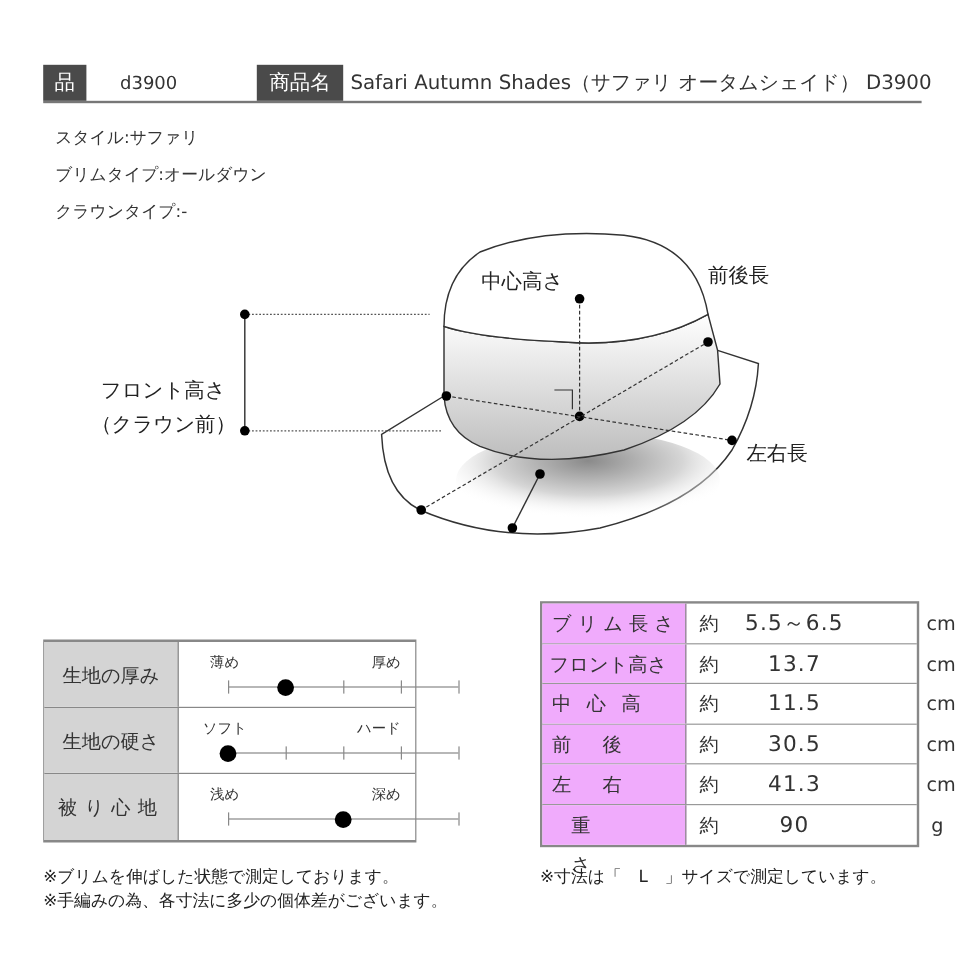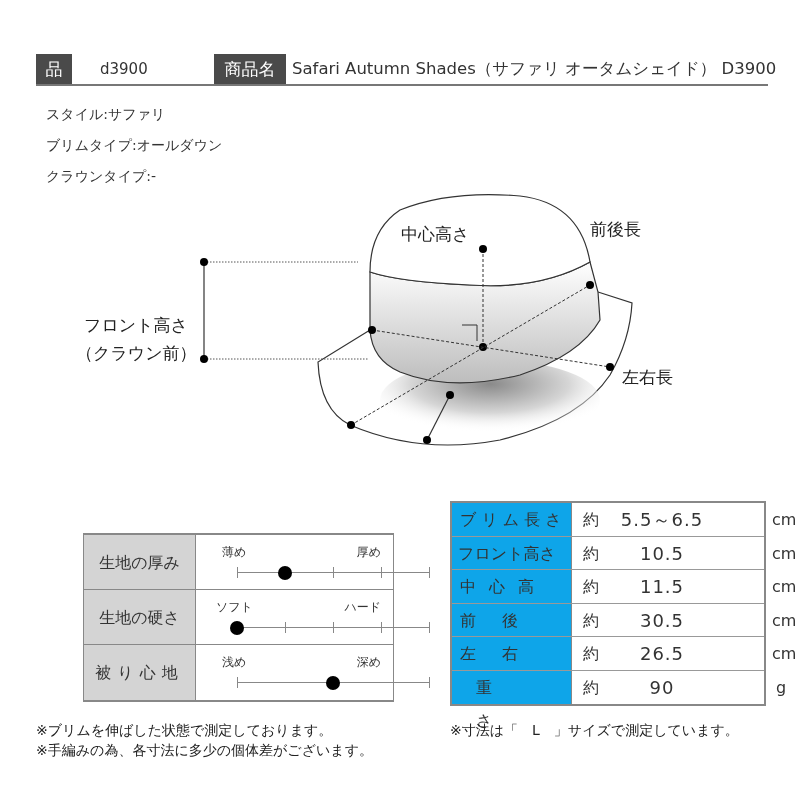--- a/index.html
+++ b/index.html
@@ -11,36 +11,36 @@
   .hdr-label { position: absolute; top: 0; height: 30px; background: #4a4a4a; color: #ffffff; font-size: 17px; line-height: 30px; padding: 0 8px; }
   .hdr-value { position: absolute; top: 0; height: 30px; font-size: 15px; line-height: 30px; color: #333333; white-space: nowrap; }
 
   .spec-line { position: absolute; left: 46px; font-size: 14px; color: #333333; }
 
   
   .diagram { position: absolute; left: 0; top: 190px; width: 800px; height: 300px; }
   .dlabel { position: absolute; font-size: 17px; color: #222222; white-space: nowrap; }
 
   
-  .feel { position: absolute; left: 36px; top: 533px; width: 311px; border-top: 2px solid #888; border-bottom: 2px solid #888; border-left: 1px solid #888; border-right: 1px solid #888; margin-left: 47px; }
+  .feel { position: absolute; left: 36px; top: 533px; width: 311px; border-top: 2px solid #888; border-bottom: 2px solid #888; border-left: 1px solid #888; border-right: 1px solid #888; }
   .feel-row { position: relative; height: 55px; border-bottom: 1px solid #888; }
   .feel-row:last-child { border-bottom: none; }
   .feel-head { position: absolute; left: 0; top: 0; width: 112px; height: 100%; background: #d4d4d4; border-right: 1px solid #888; font-size: 16px; text-align: center; line-height: 55px; color: #333; }
   .feel-body { position: absolute; left: 112px; top: 0; right: 0; height: 100%; }
   .feel-left { position: absolute; left: 26px; top: 9px; font-size: 12px; color: #333; }
   .feel-right { position: absolute; right: 12px; top: 9px; font-size: 12px; color: #333; }
   .scale-line { position: absolute; left: 41px; width: 192px; top: 37px; height: 1px; background: #888; }
   .tick { position: absolute; top: 32px; width: 1px; height: 11px; background: #888; }
   .knob { position: absolute; top: 31px; width: 14px; height: 14px; margin-left: -7px; border-radius: 50%; background: #000; }
 
   
   .size { position: absolute; left: 450px; top: 501px; width: 316px; border: 2px solid #888; }
   .size-row { position: relative; height: 33.5px; border-bottom: 1px solid #999; }
   .size-row:last-child { border-bottom: none; }
-  .size-head { position: absolute; left: 0; top: 0; width: 120px; height: 100%; background: #0ea5e9; border-right: 1px solid #888; font-size: 16px; line-height: 33px; color: #333; }
+  .size-head { position: absolute; left: 0; top: 0; width: 120px; height: 100%; background: #f0abfc; border-right: 1px solid #888; font-size: 16px; line-height: 33px; color: #333; }
   .size-approx { position: absolute; left: 131px; top: 0; line-height: 33px; font-size: 16px; color: #333; }
   .size-val { position: absolute; left: 150px; width: 120px; top: 0; text-align: center; line-height: 33px; font-size: 18px; color: #333; letter-spacing: 1px; }
   .size-unit { position: absolute; left: 276px; top: 0; line-height: 33px; font-size: 16px; color: #333; margin-left: 44px; }
 
   .note { position: absolute; font-size: 14px; color: #222; white-space: nowrap; }
 </style>
 </head>
 <body>
 
 <div class="header">
@@ -150,39 +150,39 @@
 <div class="size">
   <div class="size-row">
     <div class="size-head" style="padding-left:8px; letter-spacing:5px;">ブリム長さ</div>
     <div class="size-approx">約</div>
     <div class="size-val">5.5～6.5</div>
     <div class="size-unit">cm</div>
   </div>
   <div class="size-row">
     <div class="size-head" style="padding-left:6px;">フロント高さ</div>
     <div class="size-approx">約</div>
-    <div class="size-val">10.5</div>
+    <div class="size-val">13.7</div>
     <div class="size-unit">cm</div>
   </div>
   <div class="size-row">
     <div class="size-head" style="padding-left:8px; letter-spacing:13px;">中心高さ</div>
     <div class="size-approx">約</div>
     <div class="size-val">11.5</div>
     <div class="size-unit">cm</div>
   </div>
   <div class="size-row">
     <div class="size-head" style="padding-left:8px; letter-spacing:26px;">前後長</div>
     <div class="size-approx">約</div>
     <div class="size-val">30.5</div>
     <div class="size-unit">cm</div>
   </div>
   <div class="size-row">
     <div class="size-head" style="padding-left:8px; letter-spacing:26px;">左右長</div>
     <div class="size-approx">約</div>
-    <div class="size-val">26.5</div>
+    <div class="size-val">41.3</div>
     <div class="size-unit">cm</div>
   </div>
   <div class="size-row">
     <div class="size-head" style="padding-left:24px; letter-spacing:70px;">重さ</div>
     <div class="size-approx">約</div>
     <div class="size-val">90</div>
     <div class="size-unit" style="left:280px;">g</div>
   </div>
 </div>
 

